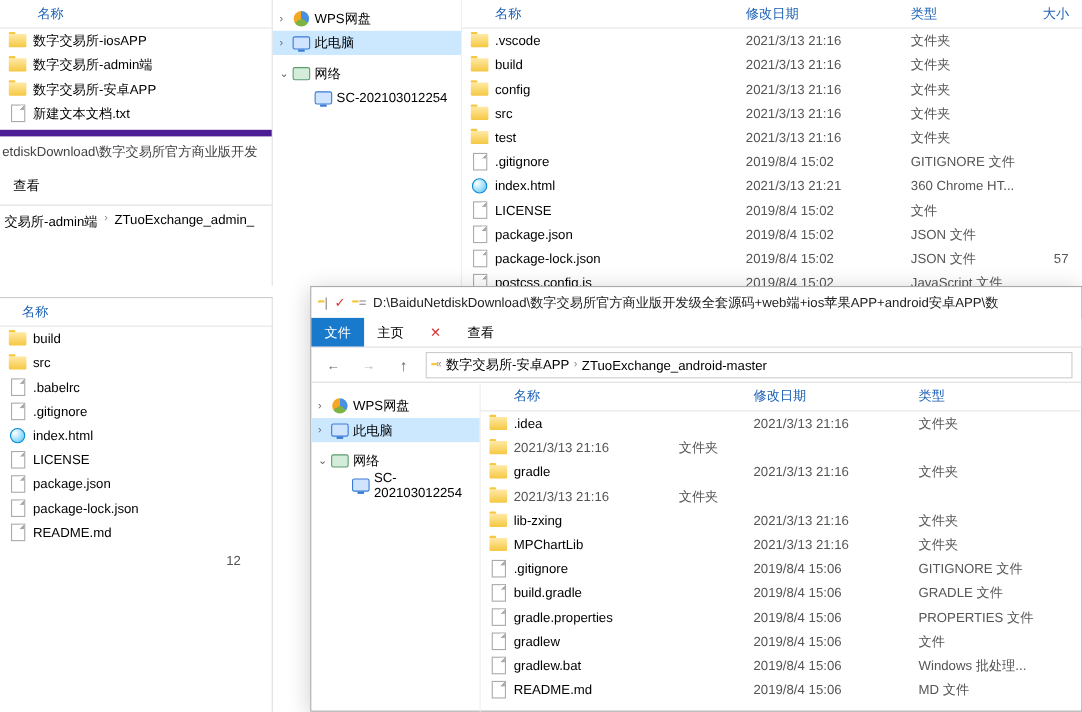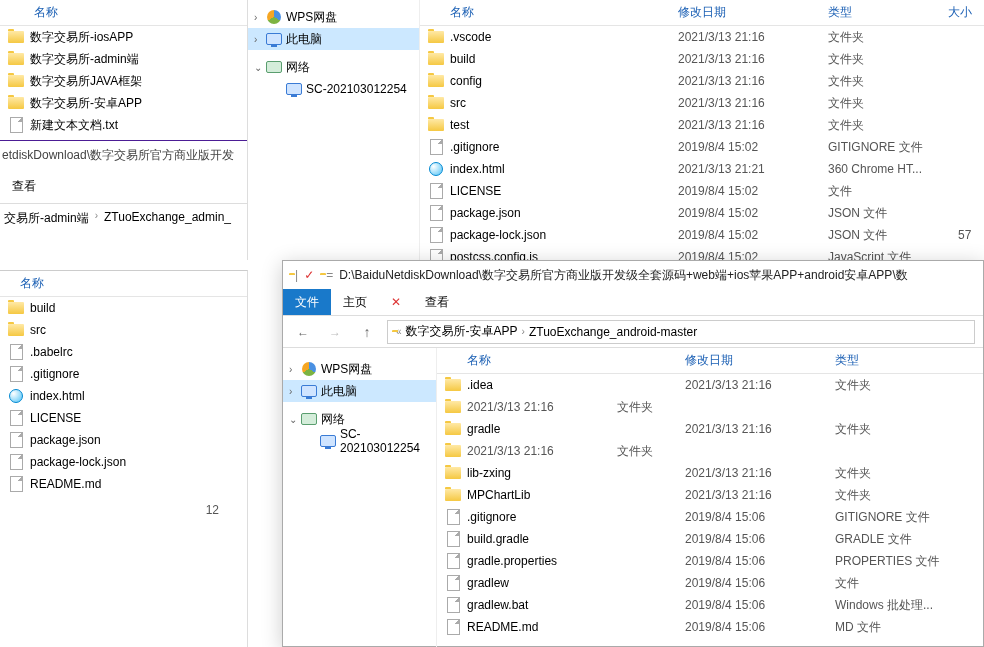--- a/index.html
+++ b/index.html
@@ -63,36 +63,30 @@
       <div class="file-row">
         <span class="icon">
           <span class="folder-icon"></span>
         </span>
         <span class="name" style="width:200px">数字交易所-admin端</span>
       </div>
       <div class="file-row">
         <span class="icon">
           <span class="folder-icon"></span>
         </span>
-        <span class="name" style="width:200px">数字交易所JAVA框架</span>
-      </div>
-      <div class="file-row">
-        <span class="icon">
-          <span class="folder-icon"></span>
-        </span>
         <span class="name" style="width:200px">数字交易所-安卓APP</span>
       </div>
       <div class="file-row">
         <span class="icon">
           <span class="file-icon"></span>
         </span>
         <span class="name" style="width:200px">新建文本文档.txt</span>
       </div>
     </div>
-  <div style="padding:6px 2px; color:#444; border-top:1px solid #4c1d95; margin-top:4px;">etdiskDownload\数字交易所官方商业版开发</div>
+  <div style="padding:6px 2px; color:#444; border-top:6px solid #4c1d95; margin-top:4px;">etdiskDownload\数字交易所官方商业版开发</div>
   <div style="padding:8px 8px 8px 12px;">查看</div>
   <div style="border-top:1px solid #ddd; padding:6px 4px; display:flex; gap:6px;">
     <span>交易所-admin端</span>
     <span class="crumb-sep">›</span>
     <span>ZTuoExchange_admin_</span>
   </div>
 </div>
 
 <div class="panel" style="left:0; top:270px; width:248px; height:377px; border-top:1px solid #ccc; border-right:1px solid #ddd;">
   <div class="col-header">

